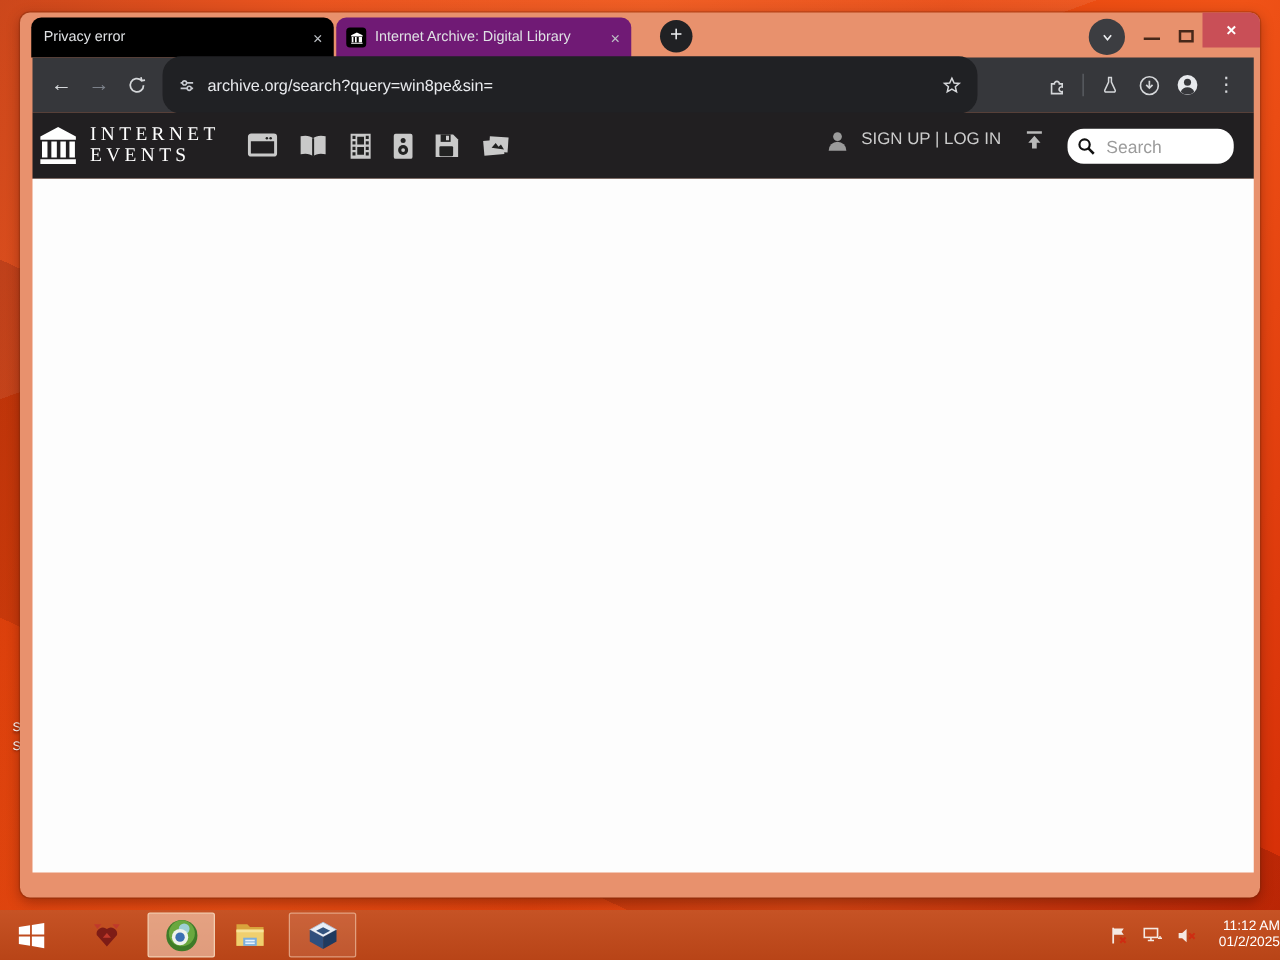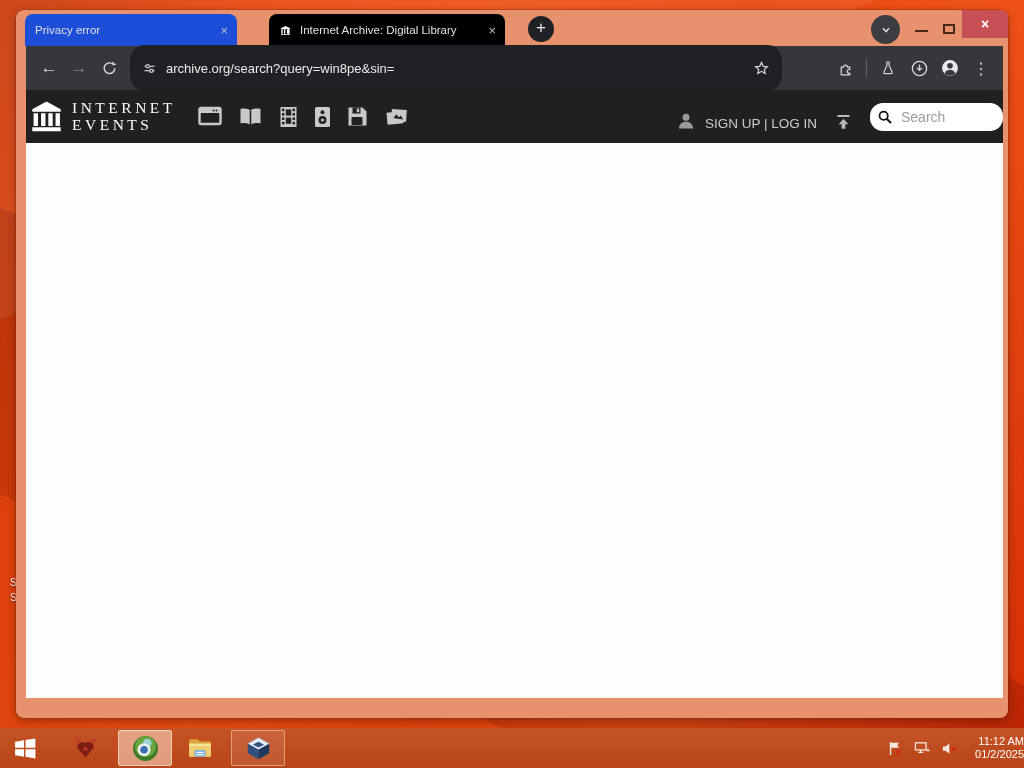--- a/index.html
+++ b/index.html
@@ -16,22 +16,22 @@
   .frag{position:absolute;left:10px;color:#ffffff;font-size:10px;line-height:10px;
     text-shadow:0 1px 2px rgba(60,10,0,.6);}
 
   
   .browser{position:absolute;left:16px;top:10px;width:992px;height:708px;
     background:#e8916d;border-radius:8px;
     box-shadow:0 0 0 1px rgba(120,40,10,.35),0 3px 10px rgba(40,5,0,.35);}
   .tabstrip{position:absolute;left:0;top:0;width:992px;height:36px;}
   .tab{position:absolute;top:4px;height:32px;border-radius:8px 8px 0 0;
     display:flex;align-items:center;font-size:11.5px;color:#dfe1e4;overflow:hidden;}
-  .tab.inactive{left:9px;width:212px;background:#1d4ed8;padding-left:10px;}
-  .tab.active{left:253px;width:236px;background:#000000;padding-left:8px;gap:7px;}
+  .tab.inactive{left:9px;width:242px;background:#000000;padding-left:10px;}
+  .tab.active{left:253px;width:236px;background:#701a75;padding-left:8px;gap:7px;}
   .tab-title{white-space:nowrap;overflow:hidden;flex:1;}
   .tab-close{margin-left:auto;padding:0 9px;color:#bdc1c6;font-size:13px;}
   .favicon{width:16px;height:16px;min-width:16px;border-radius:3px;background:#000;
     display:flex;align-items:center;justify-content:center;}
   .newtab{position:absolute;left:512px;top:6px;width:26px;height:26px;border-radius:50%;
     background:#202124;color:#e8eaed;font-size:17px;line-height:24px;text-align:center;}
   .tabsearch{position:absolute;left:855px;top:5px;width:29px;height:29px;border-radius:50%;
     background:#3c3d41;display:flex;align-items:center;justify-content:center;}
   .win-min{position:absolute;left:899px;top:20px;width:13px;height:2px;background:#47281a;}
   .win-max{position:absolute;left:927px;top:14px;width:12px;height:10px;border:2px solid #47281a;}
@@ -51,21 +51,21 @@
   .tb-icon{width:28px;height:28px;display:flex;align-items:center;justify-content:center;color:#d5d7da;}
   .divider{width:1px;height:18px;background:#5f6368;margin:0 4px;}
 
   
   .page{height:608px;display:flex;flex-direction:column;border-radius:28px;}
   .ia-topbar{height:53px;background:#211f21;display:flex;align-items:center;padding-left:3px;}
   .ia-logo{display:flex;align-items:center;gap:10px;margin-left:2px;}
   .ia-logotext{font-family:"Liberation Serif",serif;color:#fff;font-size:15.5px;
     letter-spacing:3.5px;line-height:16.5px;white-space:nowrap;}
   .media-icons{display:flex;align-items:center;gap:16px;margin-left:22px;}
-  .ia-right{margin-left:auto;display:flex;align-items:flex-end;gap:9px;}
+  .ia-right{margin-left:auto;margin-right:16px;display:flex;align-items:flex-start;gap:9px;}
   .signup{color:#cccccc;font-size:13.5px;white-space:nowrap;}
   .search-pill{width:133px;height:28px;background:#fff;border-radius:13px;
     display:flex;align-items:center;padding:0 7px;gap:6px;margin-left:8px;}
   .search-pill input{border:none;outline:none;width:88px;font-size:14px;color:#333;
     font-family:"Liberation Sans",sans-serif;background:transparent;}
   .search-pill input::placeholder{color:#9b9b9b;}
   .ia-nav{height:32px;background:#343434;display:flex;align-items:center;
     padding-left:128px;gap:37px;font-size:12.3px;color:#d6d6d6;letter-spacing:.3px;}
   .donate-wrap{display:flex;align-items:center;gap:6px;}
   .heart{color:#f00;font-size:11px;}

